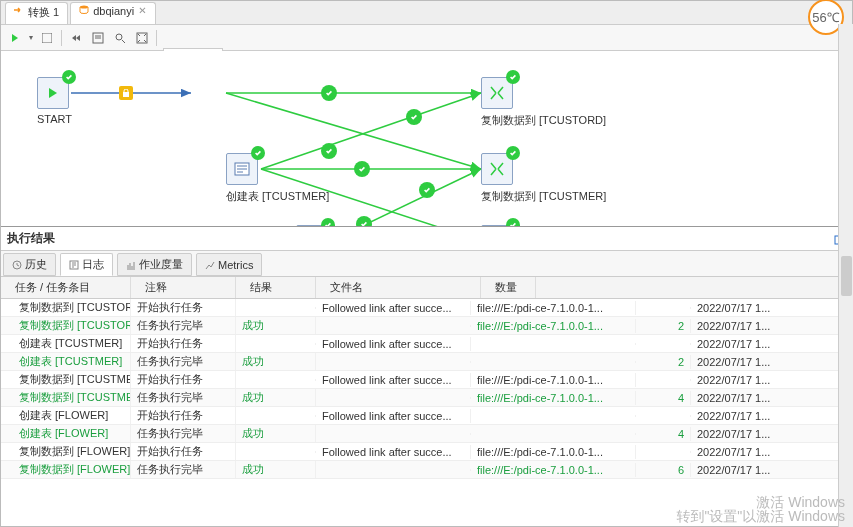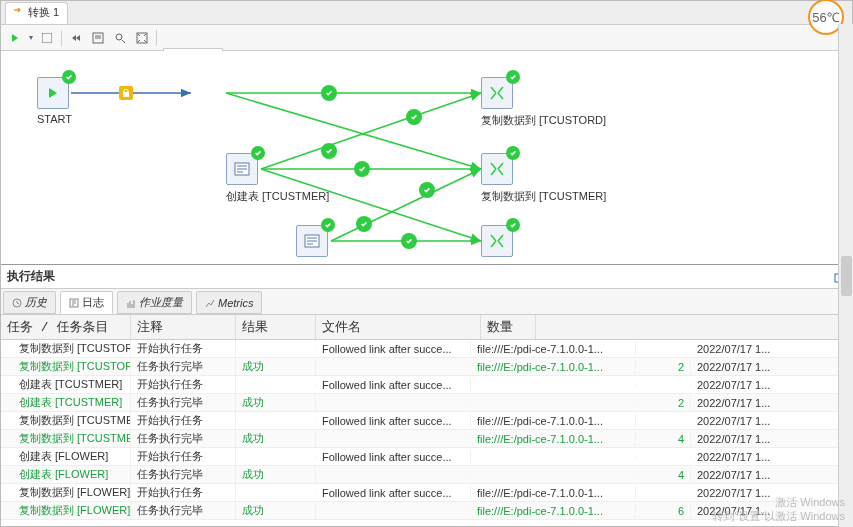--- a/index.html
+++ b/index.html
@@ -17,52 +17,60 @@
 .node { position: absolute; display: flex; flex-direction: column; align-items: flex-start; }
 .node-box { width: 32px; height: 32px; border: 1px solid #8aa2c4; background: #eef3fa; border-radius: 2px; display:flex; align-items:center; justify-content:center; position: relative; }
 .node-label { margin-top: 4px; font-size: 11px; white-space: nowrap; color:#333; }
 .check { position:absolute; top:-8px; right:-8px; width:14px; height:14px; border-radius:50%; background:#2ecc40; display:flex; align-items:center; justify-content:center; }
 .check svg { width:8px; height:8px; }
 .edge-check { width:16px; height:16px; border-radius:50%; background:#2ecc40; display:flex; align-items:center; justify-content:center; position:absolute; }
 .lock-badge { width:14px; height:14px; background:#f2b90c; border-radius:2px; display:flex; align-items:center; justify-content:center; position:absolute; }
 svg.lines { position:absolute; inset:0; width:100%; height:100%; pointer-events:none; }
 .right-scroll { position:absolute; right:0; top:24px; bottom:0; width:15px; background:#eee; border-left:1px solid #ccc; display:flex; flex-direction:column; justify-content:center; align-items:center; }
 .scroll-thumb { width:11px; height:40px; background:#ccc; border-radius:2px; }
-.results { border-top: 1px solid #999; background:#fff; display:flex; flex-direction:column; height: 262px; }
+.results { border-top: 1px solid #999; background:#fff; display:flex; flex-direction:column; height: 300px; }
 .results-hdr { display:flex; align-items:center; justify-content:space-between; padding:3px 6px; border-bottom:1px solid #ccc; }
 .results-title { font-weight:bold; font-size:12px; }
 .subtabs { display:flex; border-bottom:1px solid #ccc; background:#f7f7f7; }
 .subtab { padding:3px 8px; border:1px solid #ccc; border-bottom:1px solid #fff; background:#fff; margin-right:2px; margin-left:2px; margin-top:2px; font-size:11px; display:flex; align-items:center; gap:3px; border-radius:2px 2px 0 0; }
-.subtab.inactive { background:#eee; border-bottom:1px solid #ccc;font-style:italic; }
+.subtab.inactive { background:#eee; border-bottom:1px solid #ccc; }
 .table { flex:1; overflow:auto; }
 .thead { display:flex; border-bottom:1px solid #ccc; background:#f4f4f4; }
-.th { padding:3px 6px; border-right:1px solid #ddd; font-size:13px; color:#333; position:relative; white-space:nowrap; overflow:hidden;font-family:Liberation Mono, monospace; }
+.th { padding:3px 14px; border-right:1px solid #ddd; font-size:11px; color:#333; position:relative; white-space:nowrap; overflow:hidden; }
 .tr { display:flex; border-bottom:1px solid #eee; height:18px; align-items:center; }
 .tr:nth-child(even){ background:#fafafa; }
 .td { padding:1px 6px; border-right:1px solid #f0f0f0; font-size:11px; white-space:nowrap; overflow:hidden; }
 .td.success, .link-green { color:#1a9e3e; }
 .td.num { text-align:right; }
 .col0{width:130px;} .col1{width:105px;} .col2{width:80px;} .col3{width:155px;} .col4{width:165px;} .col5{width:55px;} .col6{width:105px; border-right:none;}
 .tree-toggle{display:inline-block;width:10px;text-align:center;color:#666;margin-right:2px;}
 .icn-play { width:0;height:0;border-left:8px solid #2ecc40;border-top:5px solid transparent;border-bottom:5px solid transparent; }
 .icn-play-sm { width:0;height:0;border-left:6px solid #2ecc40;border-top:4px solid transparent;border-bottom:4px solid transparent; }
 .external-icon { width:12px;height:12px; }
-.watermark { position:absolute; right:8px; bottom:4px; color:#bbb; font-size:11px; pointer-events:none; text-align:right; line-height:14px; }
+.watermark { position:absolute; right:8px; bottom:4px; color:#bbb; font-size:14px; pointer-events:none; text-align:right; line-height:14px; }
 </style>
 </head>
 <body>
 
 <div class="app">
 
   <div class="tabbar">
     <div class="tab">
       <svg class="tab-icon" viewBox="0 0 10 10">
           <path d="M0 5 L6 5 M6 5 L4 3 M6 5 L4 7" stroke="#f7931e" stroke-width="1.5" fill="none"></path>
         </svg>
       <span>转换 1</span>
+    </div>
+    <div class="tab">
+      <svg class="tab-icon" viewBox="0 0 10 10">
+          <ellipse cx="5" cy="2" rx="4" ry="1.5" fill="#f7931e"></ellipse>
+          <path d="M1 2 v5 a4 1.5 0 0 0 8 0 v-5" fill="none" stroke="#f7931e"></path>
+        </svg>
+      <span>dbqianyi</span>
+      <span style="color:#999;font-size:10px;">✕</span>
     </div>
     <div class="temp-badge">
         <span>56℃</span>
       </div>
   </div>
 
   <div class="toolbar">
     <div class="tb-btn">
         <div class="icn-play-sm"></div>
       </div>

